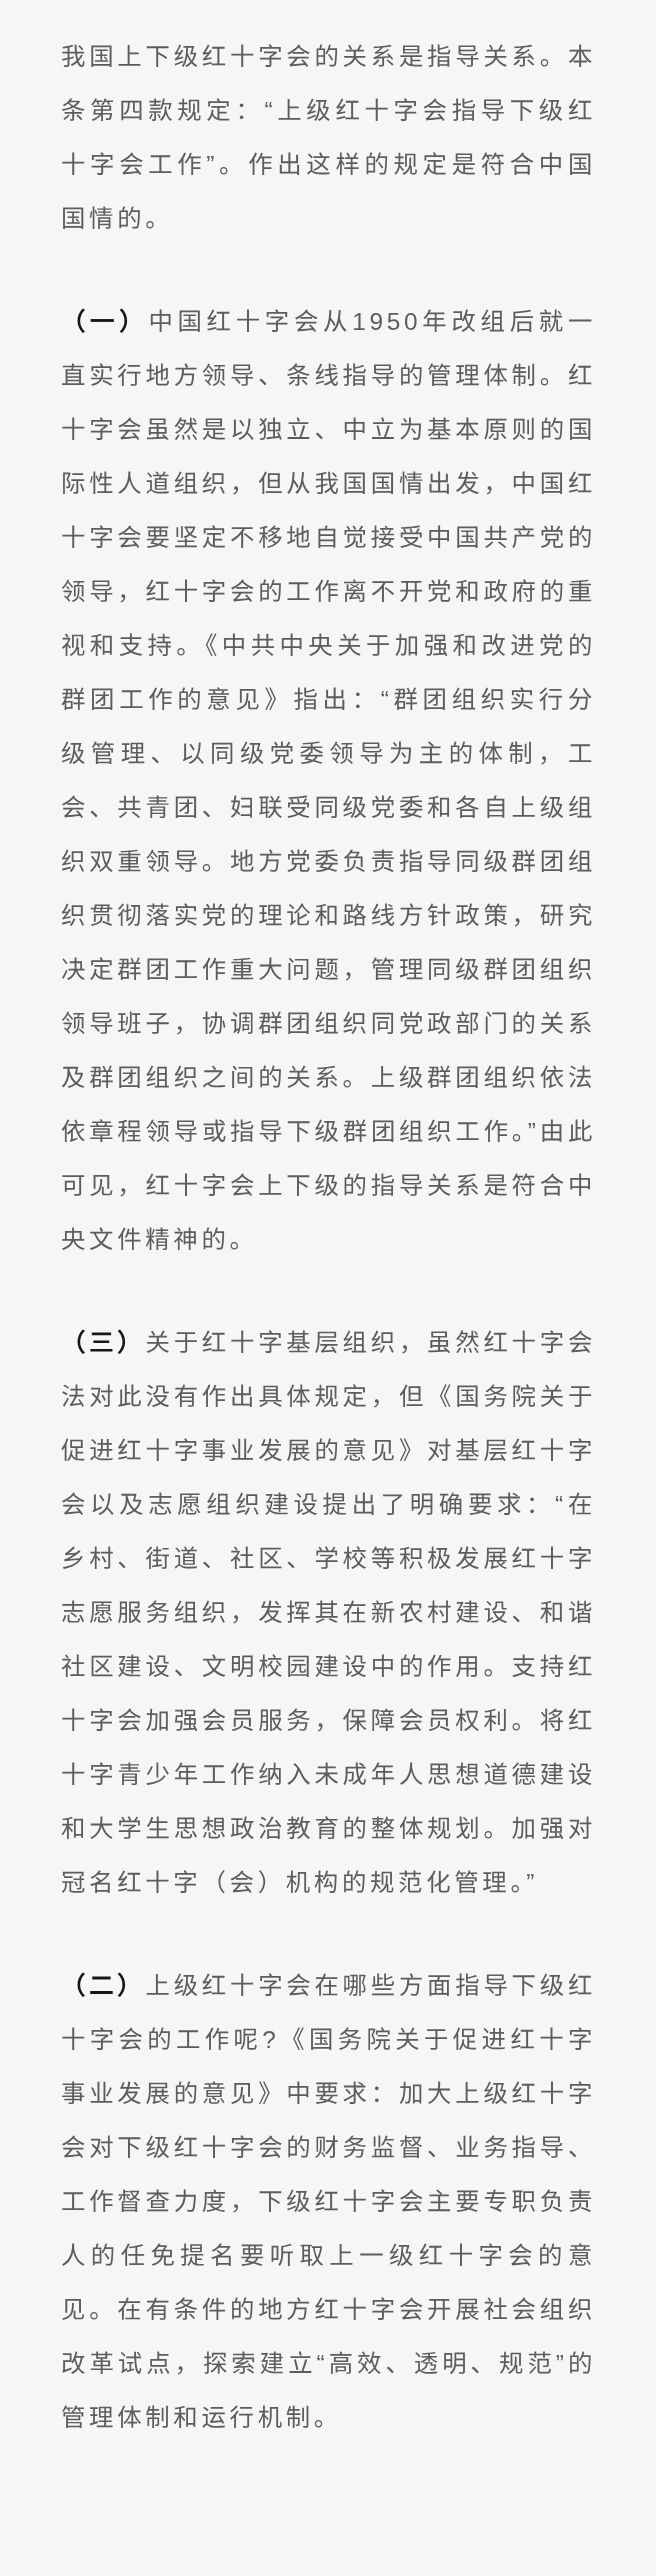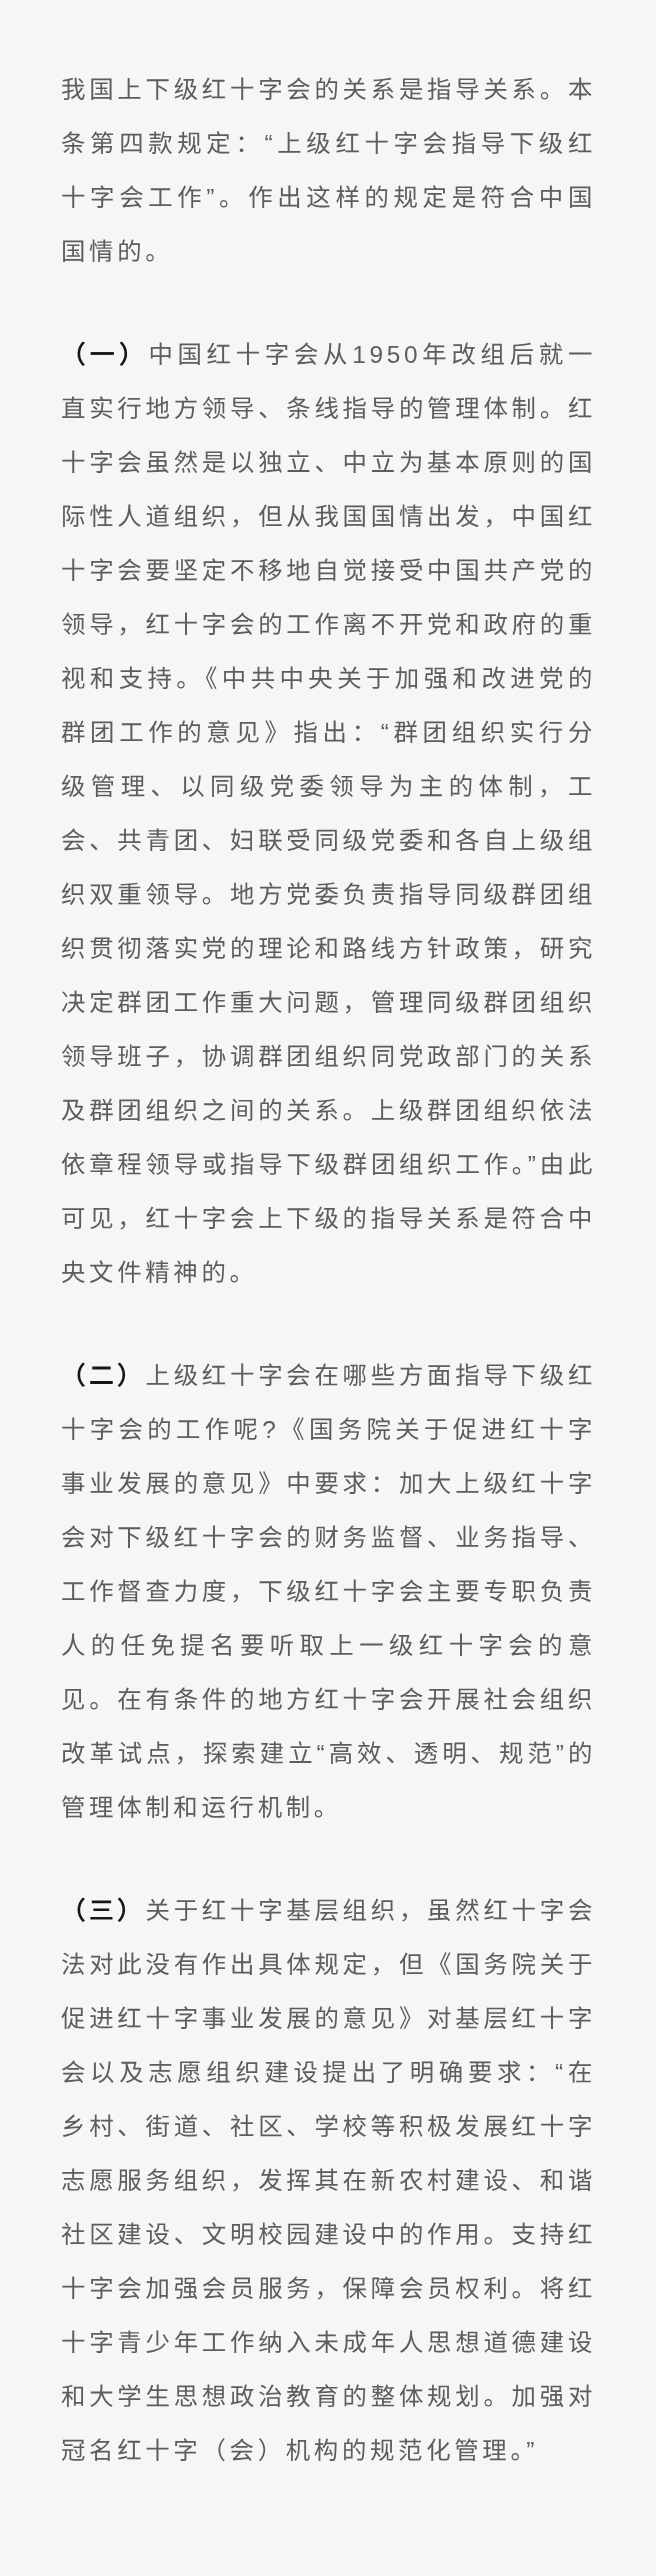--- a/index.html
+++ b/index.html
@@ -9,21 +9,20 @@
   body {
     width: 657px;
     min-height: 2576px;
     background: #f6f6f6;
     font-family: "Liberation Sans", "DejaVu Sans", sans-serif;
     box-sizing: border-box;
   }
   .article {
     padding: 30px 61px 49px 61px;
     box-sizing: border-box;
-    margin-top: 33px;
   }
   .paragraph {
     margin: 0 0 49px 0;
     font-size: 24.4px;
     line-height: 54px;
     letter-spacing: 3.7px;
     color: #5d5d5d;
     text-align: justify;
     word-break: break-all;
   }
@@ -42,21 +41,21 @@
 
   <p class="paragraph">
     <span class="marker"></span><span>我国上下级红十字会的关系是指导关系。本条第四款规定：“上级红十字会指导下级红十字会工作”。作出这样的规定是符合中国国情的。</span>
   </p>
 
   <p class="paragraph">
     <span class="marker">（一）</span><span>中国红十字会从1950年改组后就一直实行地方领导、条线指导的管理体制。红十字会虽然是以独立、中立为基本原则的国际性人道组织，但从我国国情出发，中国红十字会要坚定不移地自觉接受中国共产党的领导，红十字会的工作离不开党和政府的重视和支持。《中共中央关于加强和改进党的群团工作的意见》指出：“群团组织实行分级管理、以同级党委领导为主的体制，工会、共青团、妇联受同级党委和各自上级组织双重领导。地方党委负责指导同级群团组织贯彻落实党的理论和路线方针政策，研究决定群团工作重大问题，管理同级群团组织领导班子，协调群团组织同党政部门的关系及群团组织之间的关系。上级群团组织依法依章程领导或指导下级群团组织工作。”由此可见，红十字会上下级的指导关系是符合中央文件精神的。</span>
   </p>
 
   <p class="paragraph">
-    <span class="marker">（二）</span><span>上级红十字会在哪些方面指导下级红十字会的工作呢?《国务院关于促进红十字事业发展的意见》中要求：加大上级红十字会对下级红十字会的财务监督、业务指导、工作督查力度，下级红十字会主要专职负责人的任免提名要听取上一级红十字会的意见。在有条件的地方红十字会开展社会组织改革试点，探索建立“高效、透明、规范”的管理体制和运行机制。</span>
+    <span class="marker">（三）</span><span>关于红十字基层组织，虽然红十字会法对此没有作出具体规定，但《国务院关于促进红十字事业发展的意见》对基层红十字会以及志愿组织建设提出了明确要求：“在乡村、街道、社区、学校等积极发展红十字志愿服务组织，发挥其在新农村建设、和谐社区建设、文明校园建设中的作用。支持红十字会加强会员服务，保障会员权利。将红十字青少年工作纳入未成年人思想道德建设和大学生思想政治教育的整体规划。加强对冠名红十字（会）机构的规范化管理。”</span>
   </p>
 
   <p class="paragraph">
-    <span class="marker">（三）</span><span>关于红十字基层组织，虽然红十字会法对此没有作出具体规定，但《国务院关于促进红十字事业发展的意见》对基层红十字会以及志愿组织建设提出了明确要求：“在乡村、街道、社区、学校等积极发展红十字志愿服务组织，发挥其在新农村建设、和谐社区建设、文明校园建设中的作用。支持红十字会加强会员服务，保障会员权利。将红十字青少年工作纳入未成年人思想道德建设和大学生思想政治教育的整体规划。加强对冠名红十字（会）机构的规范化管理。”</span>
+    <span class="marker">（二）</span><span>上级红十字会在哪些方面指导下级红十字会的工作呢?《国务院关于促进红十字事业发展的意见》中要求：加大上级红十字会对下级红十字会的财务监督、业务指导、工作督查力度，下级红十字会主要专职负责人的任免提名要听取上一级红十字会的意见。在有条件的地方红十字会开展社会组织改革试点，探索建立“高效、透明、规范”的管理体制和运行机制。</span>
   </p>
 
 </div>
 
 
 </body></html>

